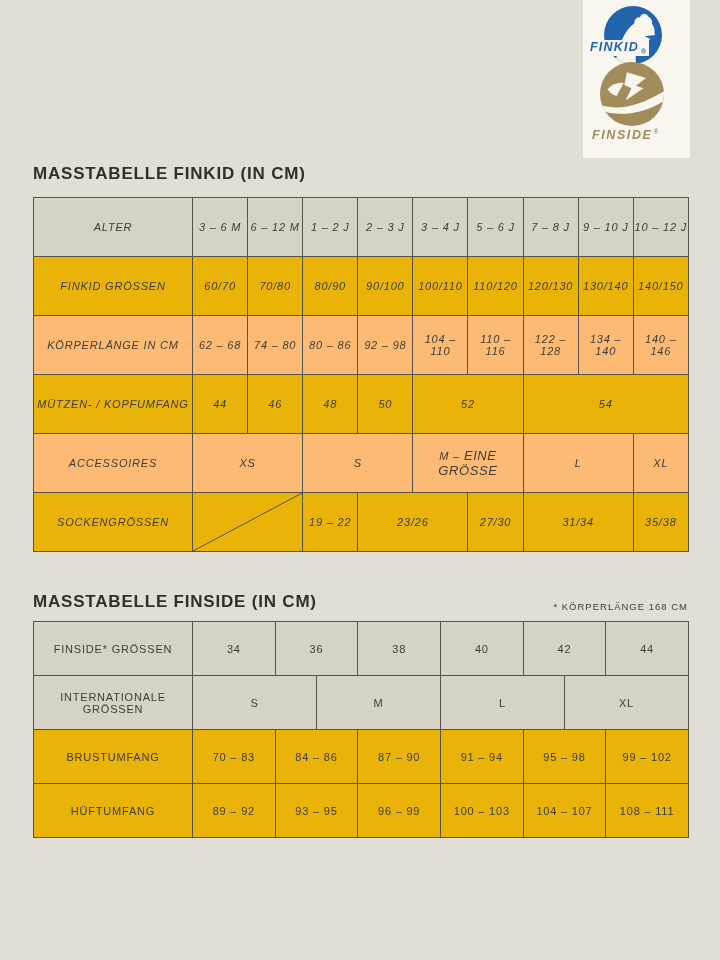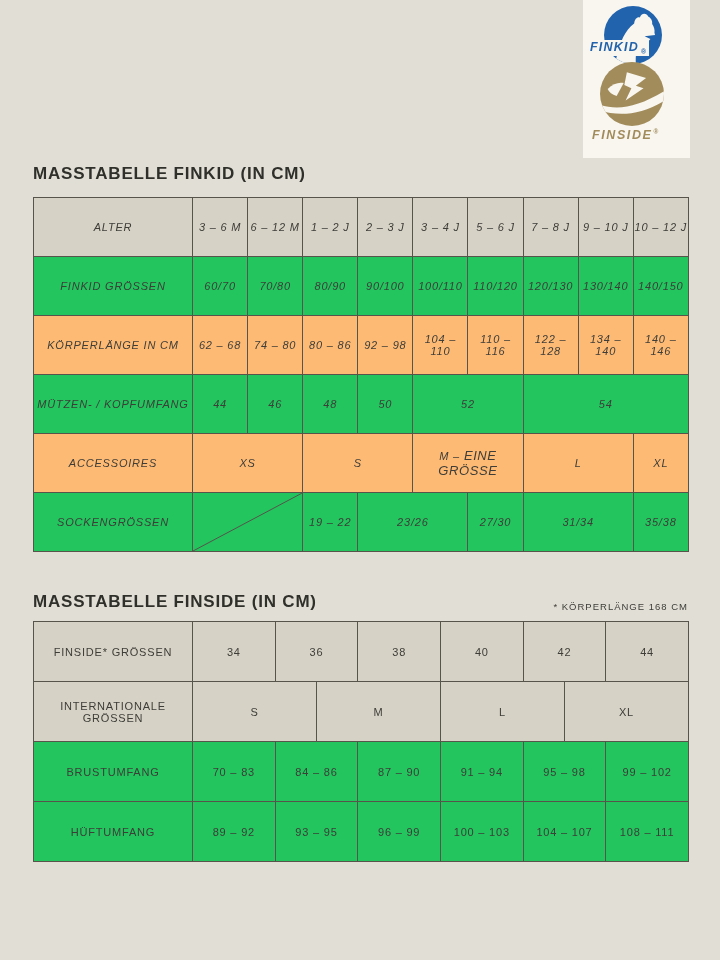--- a/index.html
+++ b/index.html
@@ -43,30 +43,30 @@
   }
 
   
   table{
     position:absolute;left:33px;width:655px;
     border-collapse:collapse;table-layout:fixed;
   }
   #finkid-table{top:197px;font-style:italic;}
   #finside-table{top:621px;}
   #finkid-table tr{height:59px;}
-  #finside-table tr{height:60px;}
+  #finside-table tr{height:54px;}
   th,td{
     border:1px solid #56544b;
     text-align:center;vertical-align:middle;
     font-size:11px;font-weight:normal;letter-spacing:0.8px;
     color:#3e3d38;padding:0;
     overflow:hidden;
   }
   .dark  th,.dark  td{background:#d6d2c6;}
-  .mid   th,.mid   td{background:#22c55e;}
+  .mid   th,.mid   td{background:#eab308;}
   .light th,.light td{background:#fdba74;}
   .small-note{font-size:13px;letter-spacing:0.6px;}
   td.diag{position:relative;padding:0;}
   td.diag svg{position:absolute;left:0;top:0;width:100%;height:100%;display:block;}
   td.diag line{stroke:#56544b;stroke-width:1;vector-effect:non-scaling-stroke;}
 </style>
 </head>
 <body>
 
 <div class="logo-panel">

